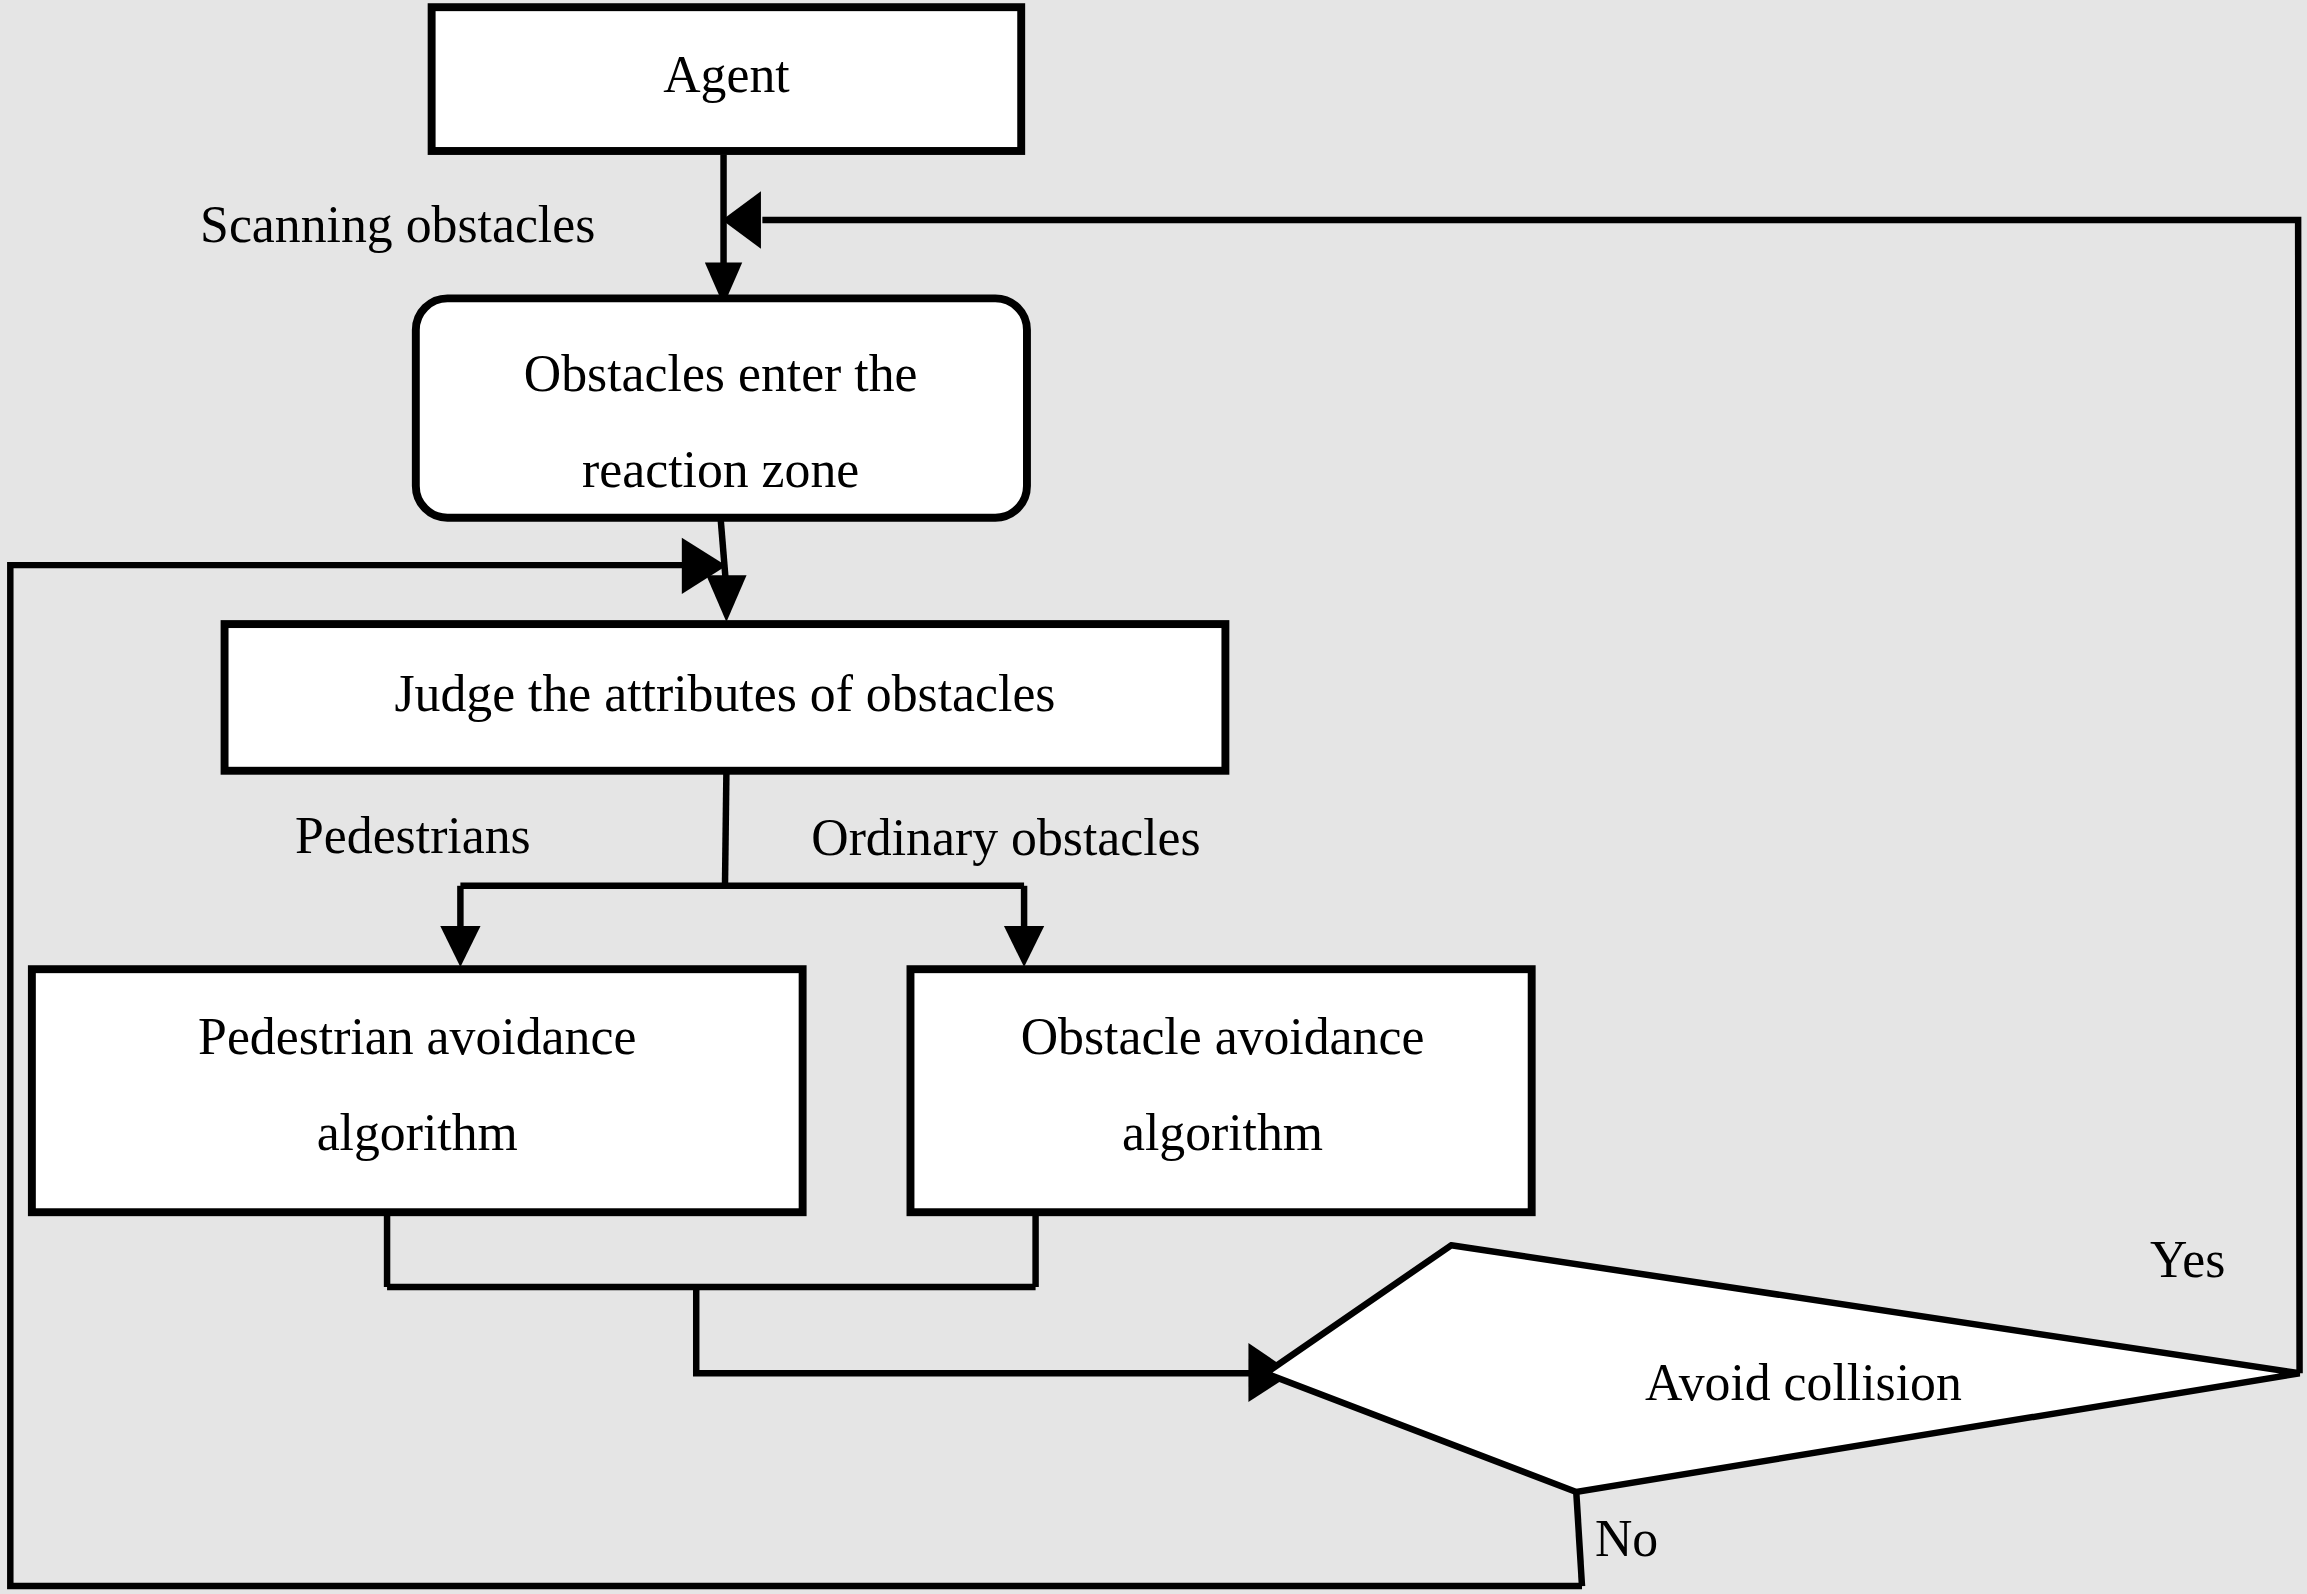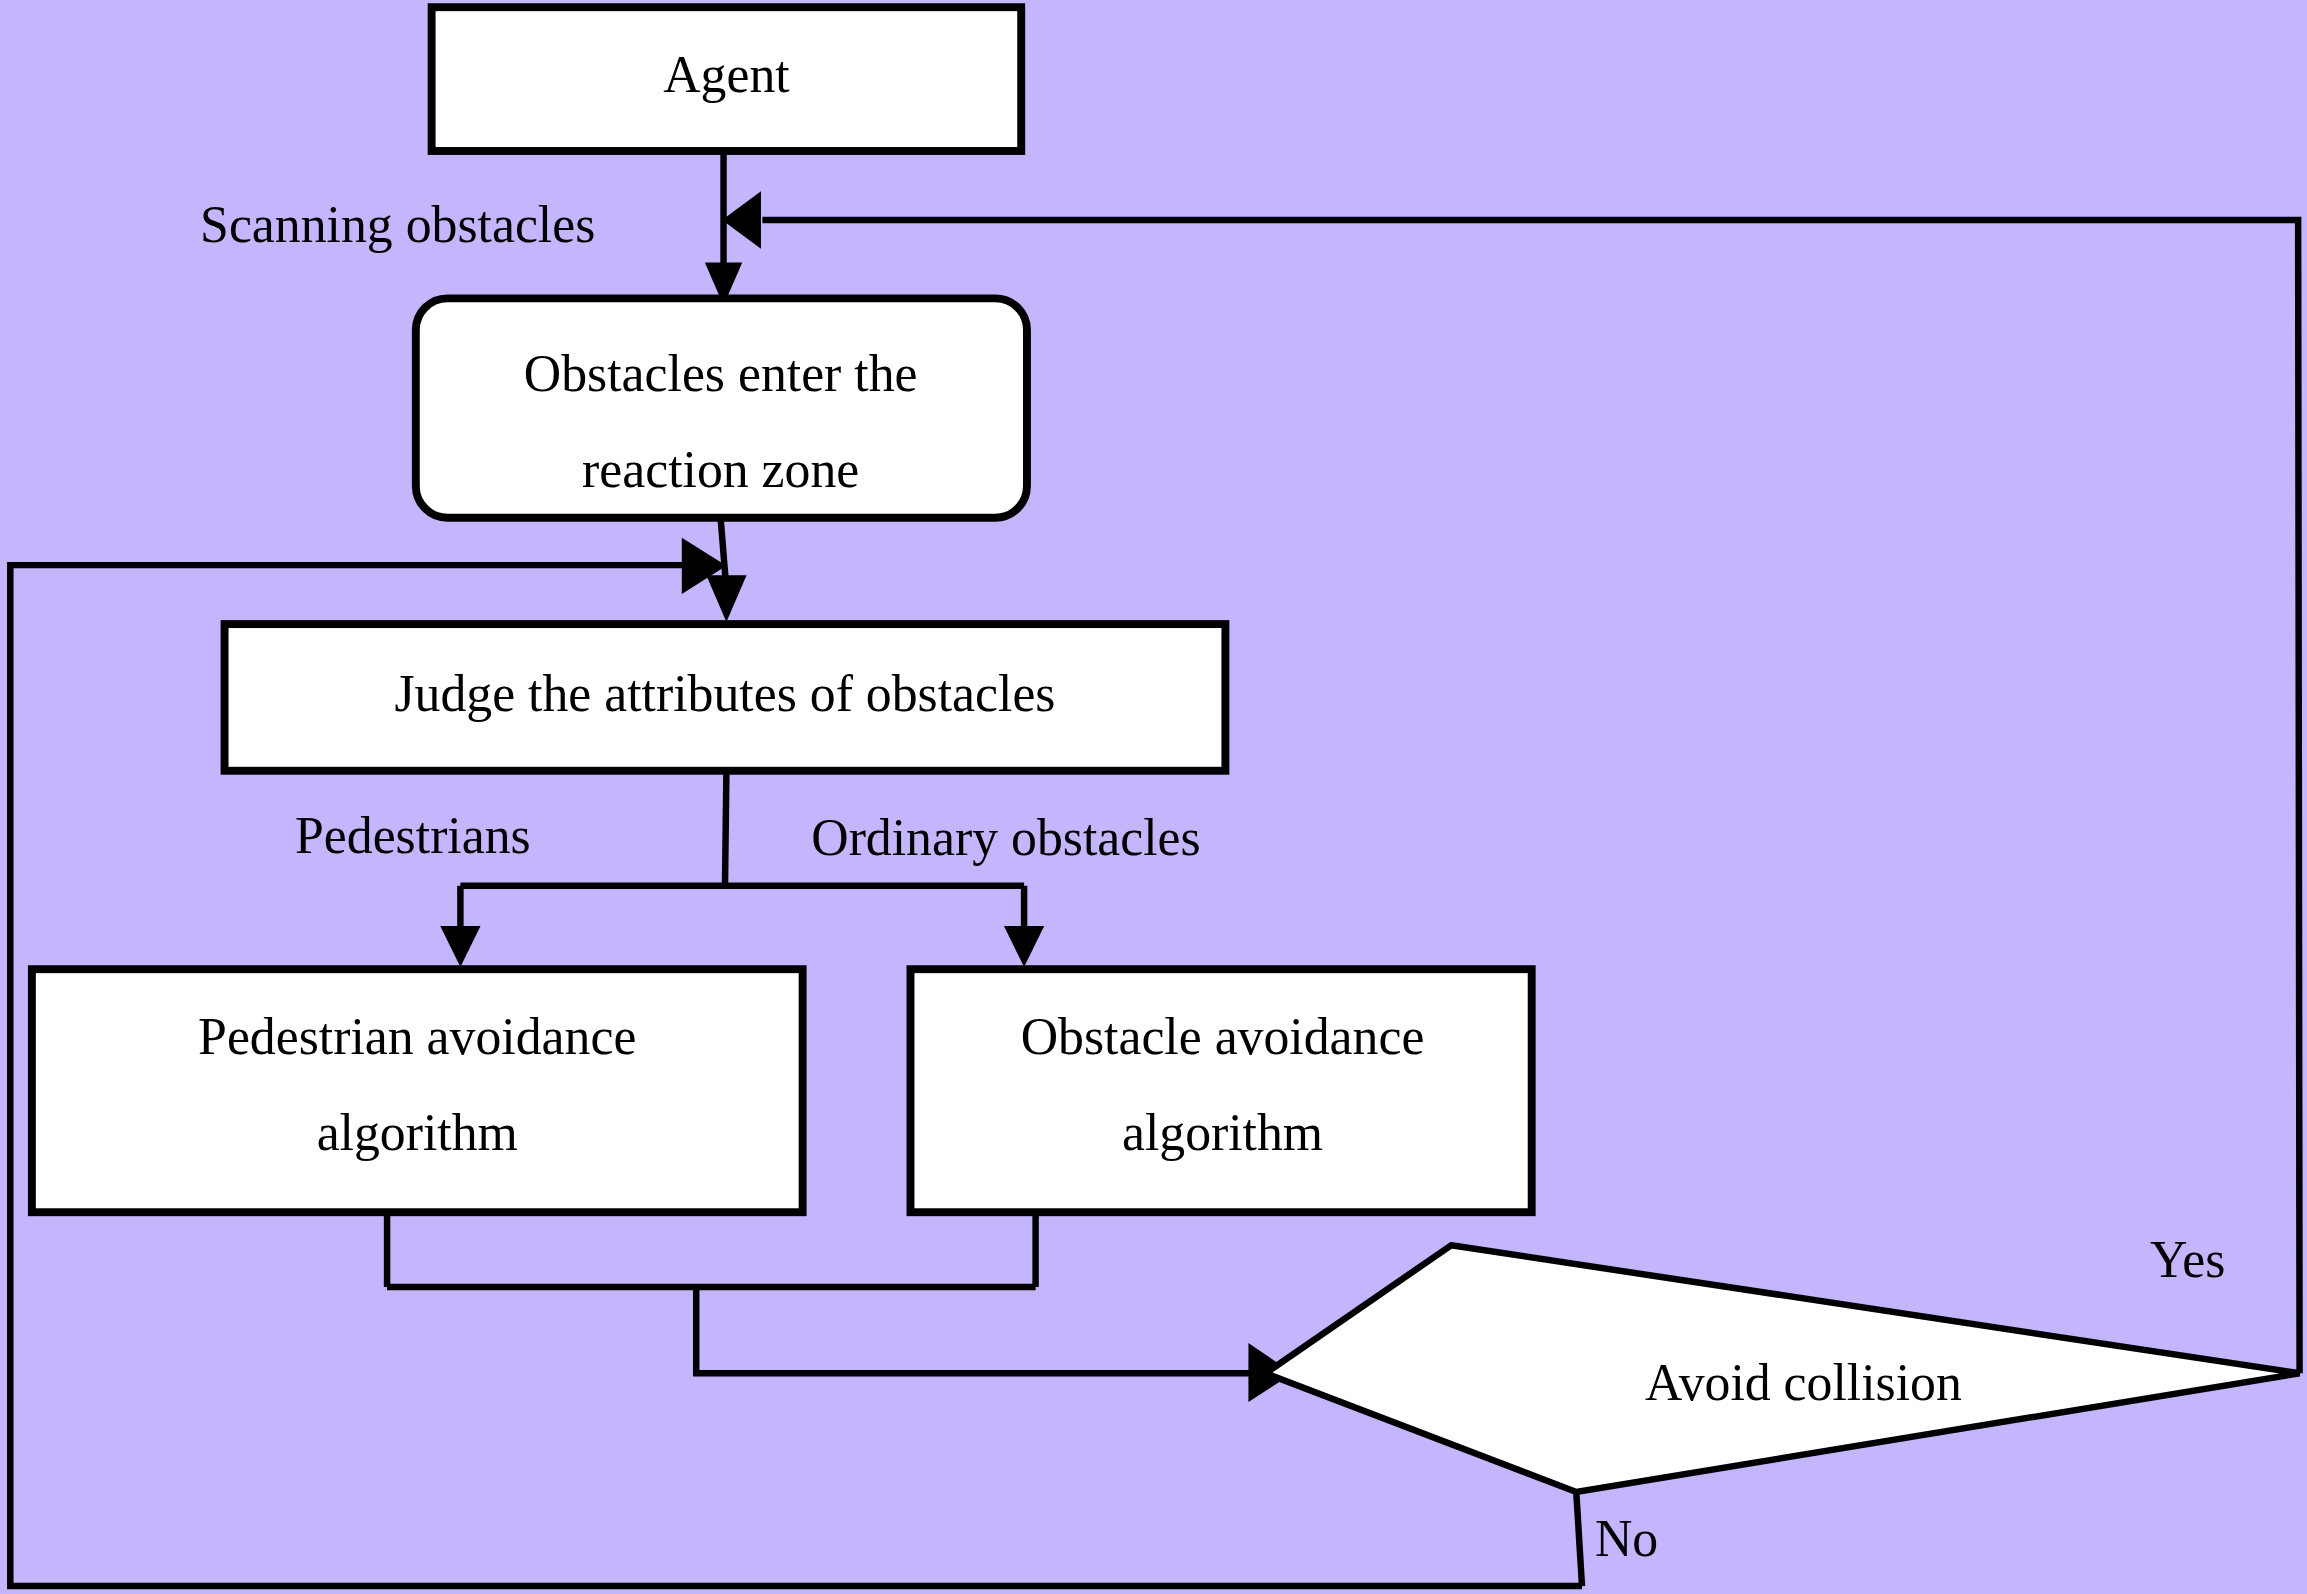--- a/index.html
+++ b/index.html
@@ -4,21 +4,21 @@
 <style>
   html, body {
     margin: 0;
     padding: 0;
     background: #ffffff;
   }
   #canvas-wrap {
     position: relative;
     width: 2307px;
     height: 1594px;
-    background: #c4b5fd;
+    background: #e5e5e5;
     overflow: hidden;
   }
   svg.flow {
     display: block;
     width: 2307px;
     height: 1594px;
   }
   .node-shape {
     fill: #ffffff;
     stroke: #000000;

